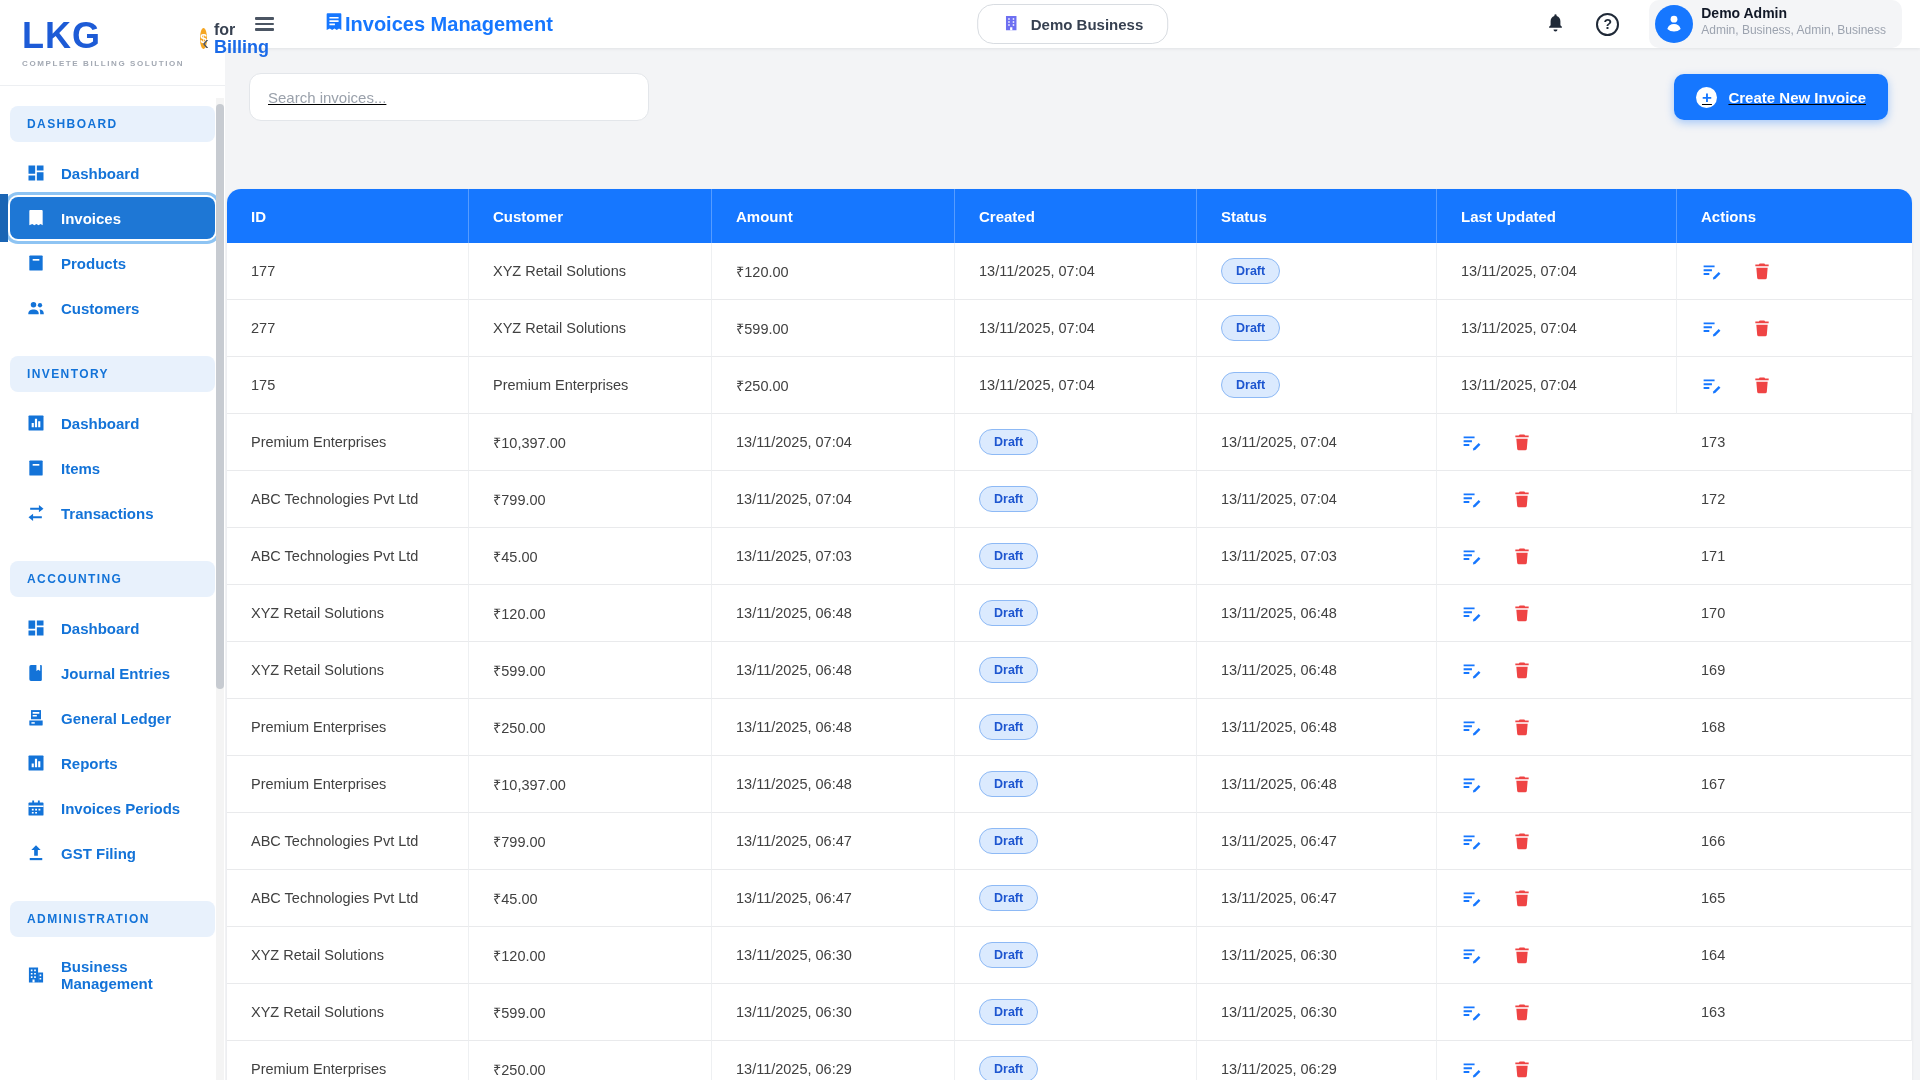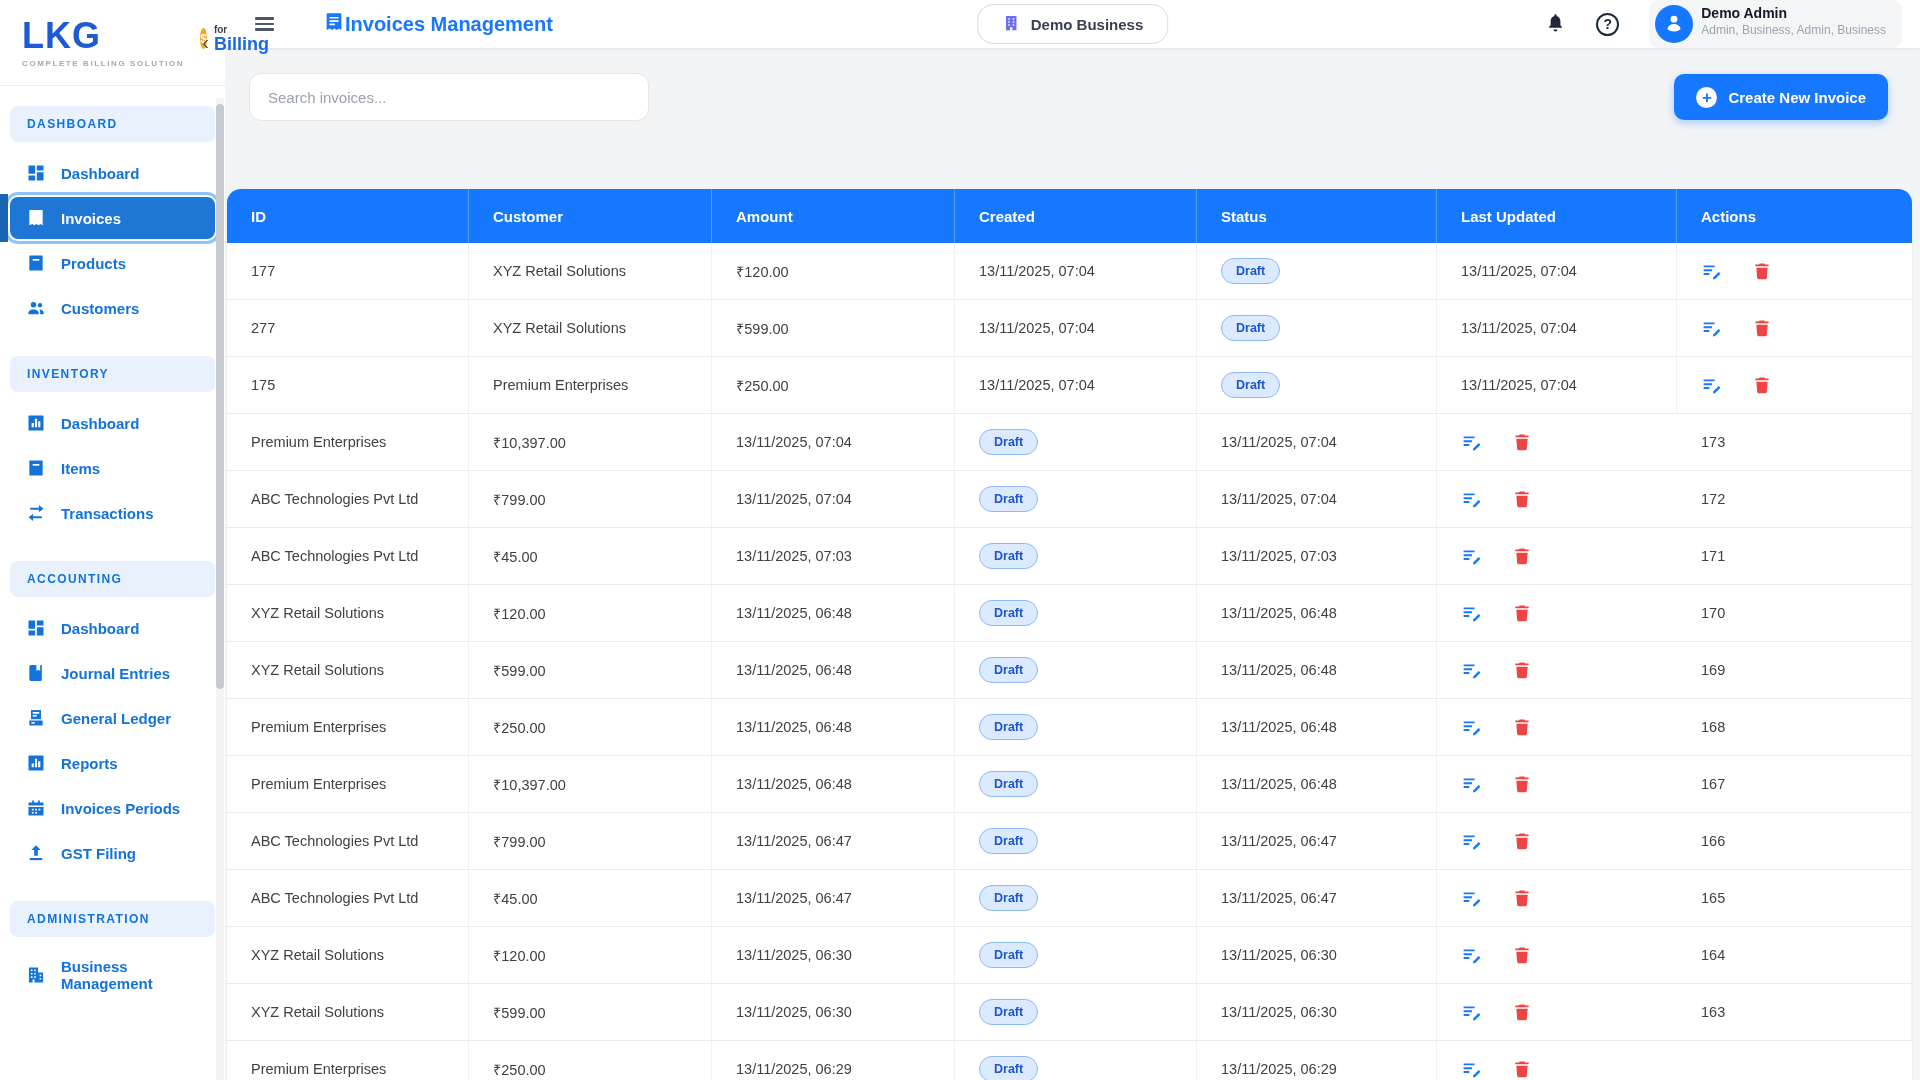--- a/index.html
+++ b/index.html
@@ -9,21 +9,21 @@
 
   
   .sidebar { width:225px; flex-shrink:0; background:#fff; position:relative; z-index:3; }
   .logo-bar { height:86px; border-bottom:1px solid #edeff2; display:flex; align-items:center; padding:0 22px; position:relative; }
   .logo-main { display:flex; flex-direction:column; }
   .logo-lkg { font-size:36px; font-weight:800; color:#1d5bd6; letter-spacing:1px; line-height:1; }
   .logo-tagline { font-size:8px; font-weight:700; color:#a3a9b3; letter-spacing:1.6px; margin-top:5px; white-space:nowrap; }
   .coin { width:21px; height:21px; border-radius:50%; background:#f5a623; color:#fff; font-size:12px; font-weight:800;
           display:flex; align-items:center; justify-content:center; margin-left:16px; margin-top:-8px; }
   .for-billing { margin-left:7px; margin-top:-6px; line-height:1.05; }
-  .for { font-size:10px; color:#374151; font-weight:600; }
+  .for { font-size:16px; color:#374151; font-weight:600; }
   .billing { font-size:18px; font-weight:800; color:#1a6ae8; }
   .collapse-btn { position:absolute; right:16px; top:32px; background:none; border:none; font-size:20px; color:#4b5563; cursor:pointer; line-height:1; }
 
   nav { padding:20px 10px 0 10px; }
   .section-label { background:#e8f1fc; color:#1373d8; font-size:12px; font-weight:700; letter-spacing:1.4px;
                    padding:11px 17px; border-radius:8px; margin:27px 0 10px 0; }
   .section-label:first-child { margin-top:0; }
   .nav-item { display:flex; align-items:center; gap:15px; padding:11px 16px; border-radius:8px;
               color:#1373d8; font-weight:700; font-size:15px; margin:3px 0; cursor:pointer; position:relative; }
   .nav-item .nv-ic { width:20px; height:20px; display:flex; }
@@ -52,21 +52,21 @@
   .icon-btn svg { width:21px; height:21px; fill:#1f2937; }
   .help-btn { width:23px; height:23px; border:2.2px solid #1f2937; border-radius:50%; background:none; color:#1f2937;
               font-weight:700; font-size:14px; display:flex; align-items:center; justify-content:center; cursor:pointer; }
   .profile { background:#f4f5f7; border-radius:10px; padding:5px 16px 5px 6px; display:flex; gap:8px; min-width:242px; cursor:pointer; }
   .avatar { width:38px; height:38px; border-radius:50%; background:var(--primary,#1677ff); display:flex; align-items:center; justify-content:center; flex-shrink:0; }
   .avatar svg { width:24px; height:24px; fill:#fff; }
   .p-name { font-size:14px; font-weight:700; color:#111827; }
   .p-sub { font-size:12px; color:#9ca3af; margin-top:2px; }
 
   .content { flex:1; padding-top:25px; }
-  .toolbar { display:flex; justify-content:space-between; align-items:center; padding:0 32px 0 24px; }
+  .toolbar { display:flex; justify-content:space-between; align-items:center; padding:0 32px 0 24px;text-decoration:underline; }
   .search-input { width:400px; height:48px; border:1px solid #e3e6ea; border-radius:12px; background:#fff;
                   padding:0 18px; font-size:15px; color:#374151; outline:none; font-family:"Liberation Sans",sans-serif; }
   .search-input::placeholder { color:#9aa1ab; }
   .create-btn { height:46px; background:var(--primary,#1677ff); border:none; border-radius:10px; color:#fff;
                 font-size:15px; font-weight:700; padding:0 22px; display:flex; align-items:center; gap:11px;
                 cursor:pointer; box-shadow:0 3px 8px rgba(22,119,255,.35); font-family:"Liberation Sans",sans-serif; }
   .plus-circle { width:21px; height:21px; border-radius:50%; background:#fff; color:var(--primary,#1677ff);
                  font-size:17px; font-weight:700; display:flex; align-items:center; justify-content:center; line-height:1; }
 
   

